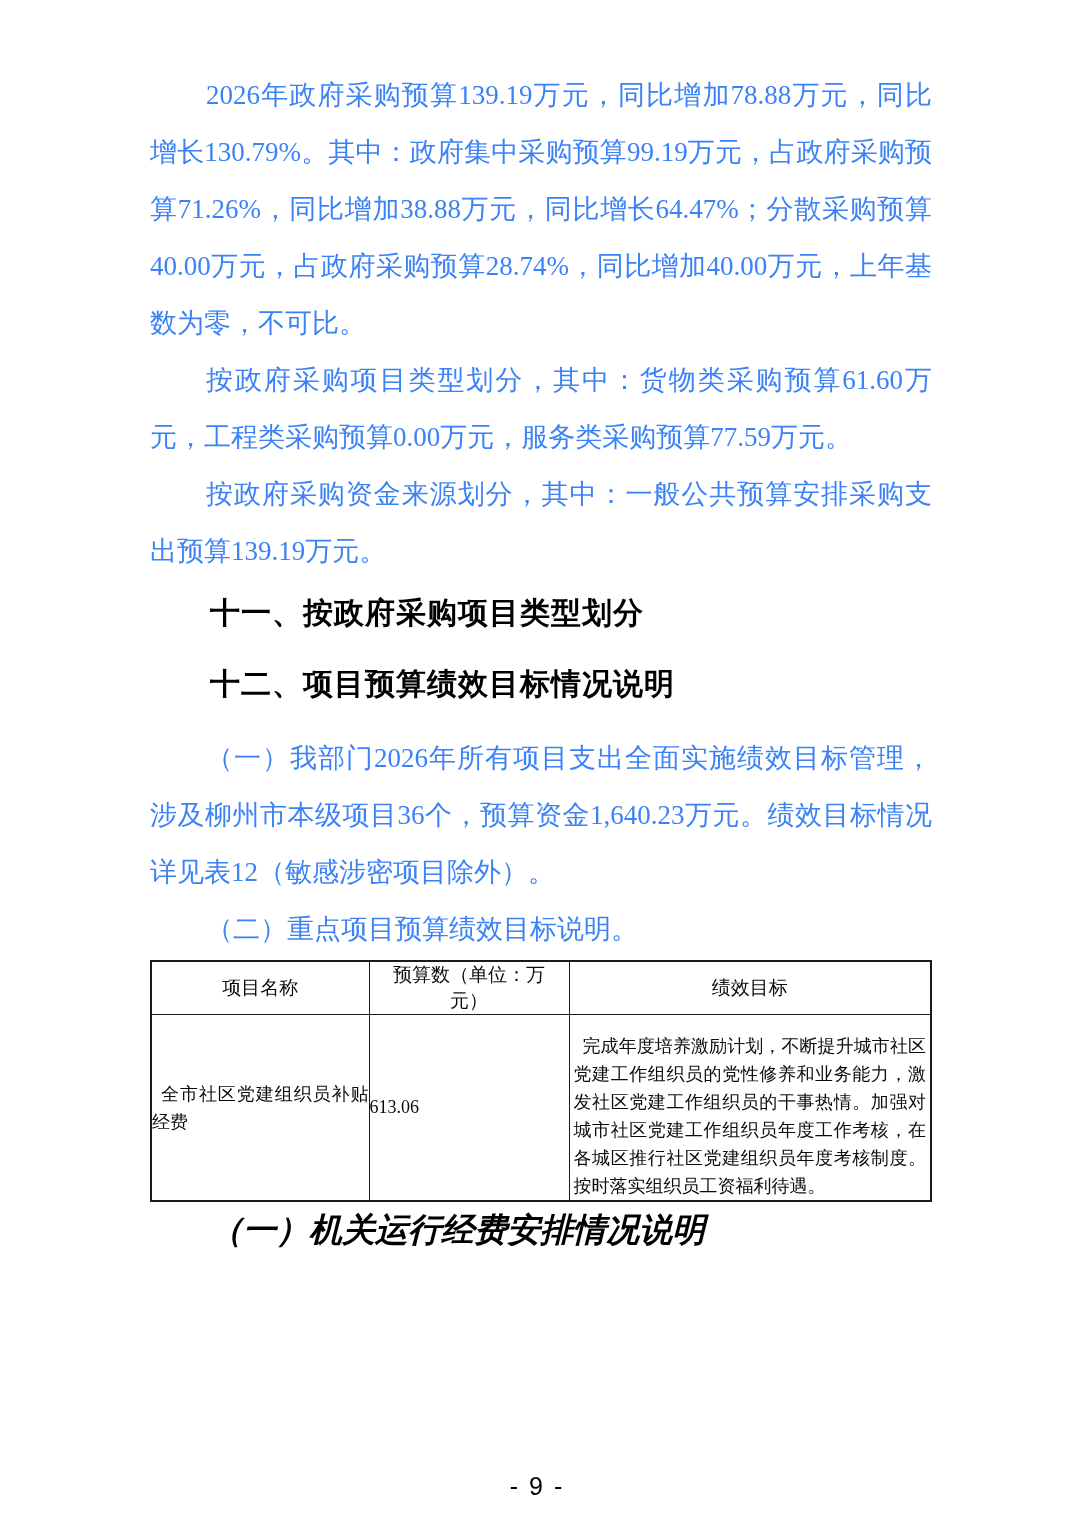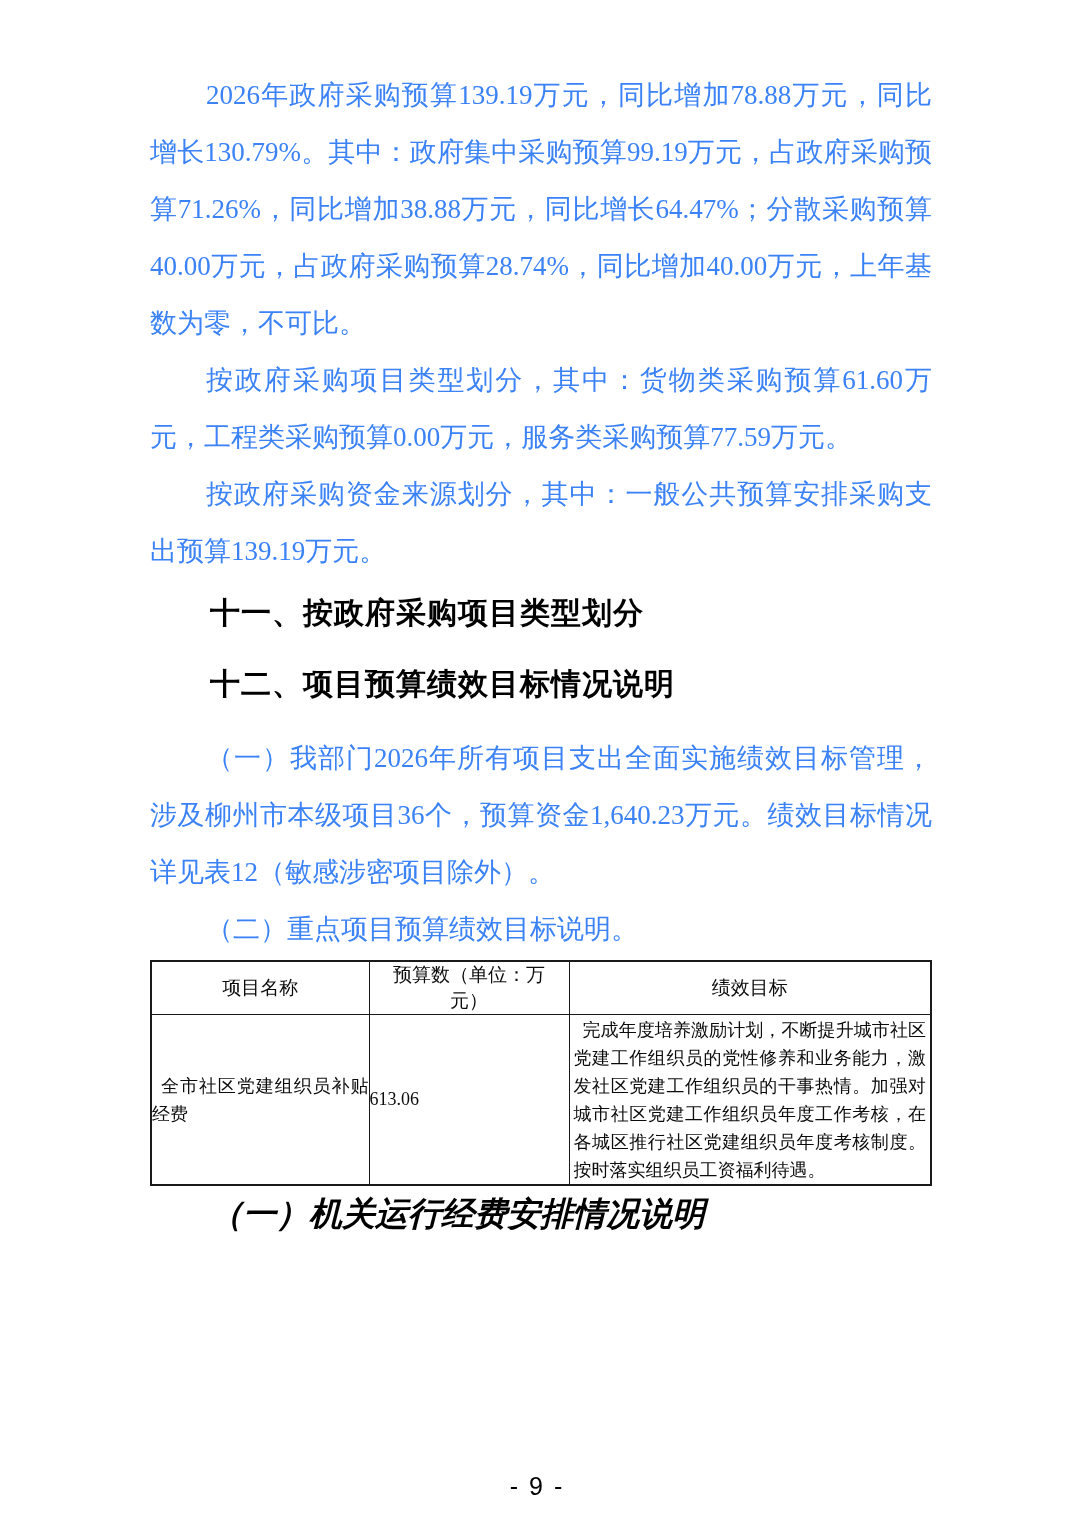--- a/index.html
+++ b/index.html
@@ -90,21 +90,21 @@
     vertical-align: middle;
     text-align: left;
     padding-right: 6px;
   }
   td.cell-target {
     font-size: 18px;
     line-height: 28px;
     vertical-align: top;
     text-align: justify;
     text-indent: 9px;
-    padding: 1px 4px 0 4px;
+    padding: 17px 4px 0 4px;
   }
 
   .page-footer {
     position: absolute;
     top: 1472px;
     left: 0;
     width: 100%;
     text-align: center;
     font-size: 25px;
     font-family: "Liberation Sans", "DejaVu Sans", sans-serif;

